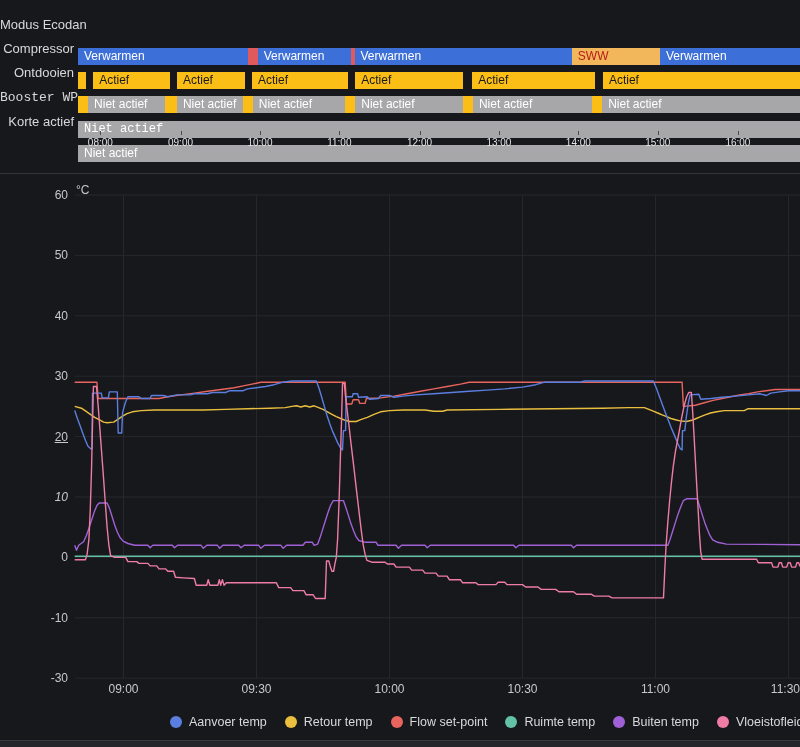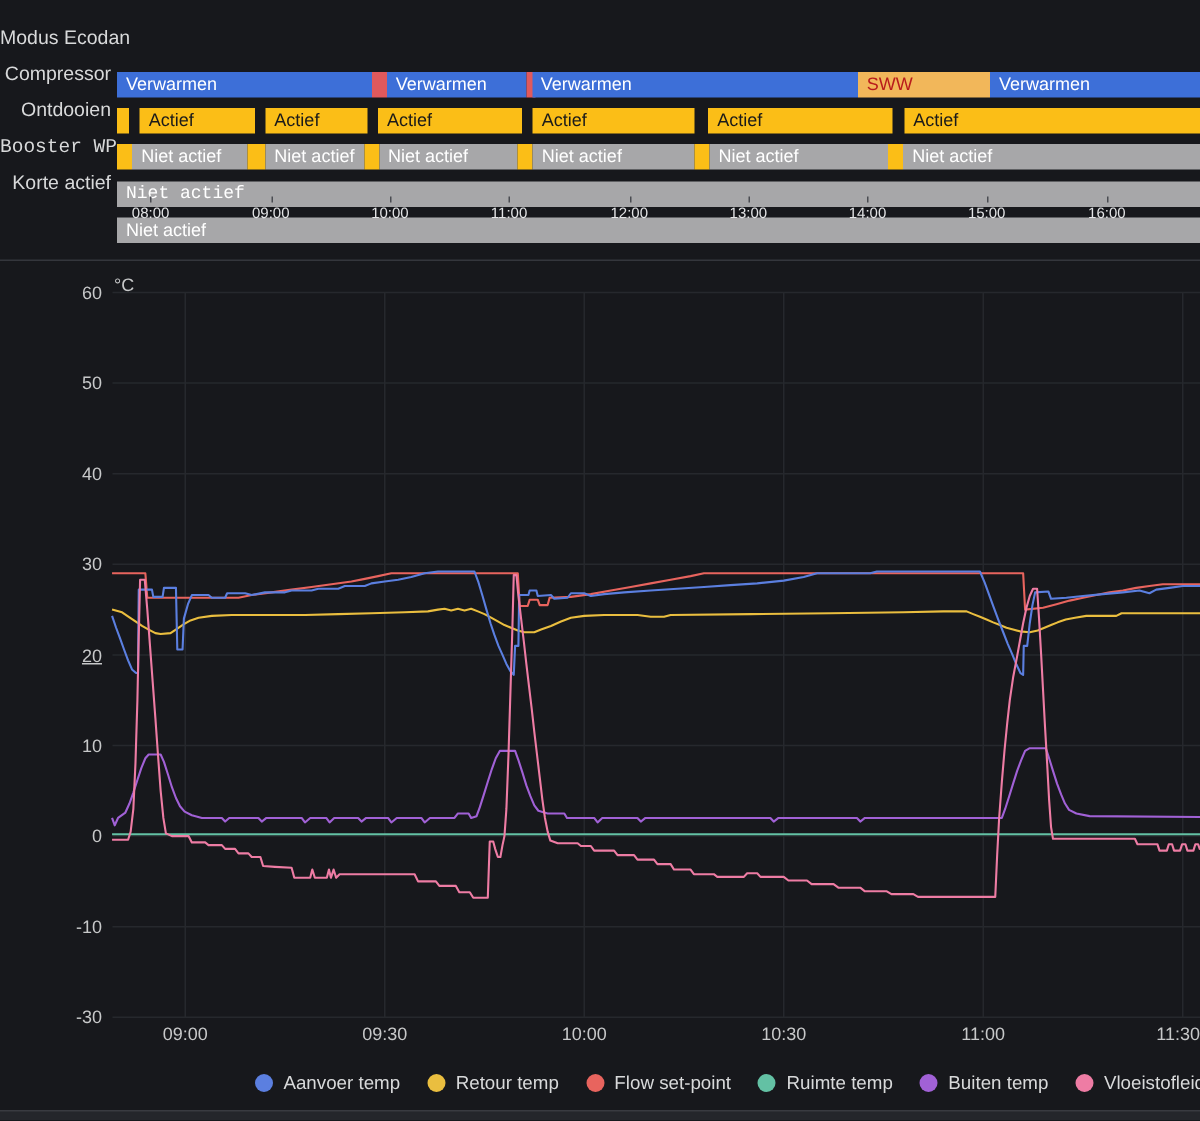--- a/index.html
+++ b/index.html
@@ -142,21 +142,21 @@
         <path d="M74.7 236.6L77.4 244.5L80.1 251.7L82.7 259.0L85.4 266.2L88.0 272.3L90.7 274.7L92.0 274.7L92.5 219.1L101.3 219.1L102.2 223.9L108.4 223.9L109.3 217.9L117.3 217.9L118.2 259.0L121.7 259.0L122.6 238.4L125.3 228.8L127.9 222.7L139.0 222.7L141.2 224.5L150.1 224.5L151.4 221.5L163.4 221.5L167.8 222.7L176.7 220.9L190.0 220.9L194.4 219.7L207.7 219.7L212.2 218.5L225.5 218.5L229.9 216.7L243.2 216.7L247.6 214.9L256.5 213.7L265.4 212.5L274.2 210.7L283.1 208.2L292.0 207.0L316.3 207.0L319.0 214.3L321.7 223.3L324.3 232.4L327.0 241.5L329.6 249.3L332.3 256.6L335.0 262.6L337.6 268.6L340.3 273.5L342.5 275.9L343.4 256.6L345.6 256.6L346.1 222.7L352.3 222.7L353.1 219.7L357.6 219.7L358.5 223.3L367.3 222.7L369.5 225.2L378.4 224.5L380.6 221.5L389.5 221.5L393.9 223.3L402.8 222.1L416.1 220.9L433.8 219.7L451.6 218.5L469.3 217.3L487.0 216.1L504.8 214.9L522.5 213.1L535.8 210.7L544.7 208.2L580.1 208.2L584.6 207.0L653.3 207.0L656.4 214.3L659.5 222.7L662.6 231.2L665.7 239.6L668.8 247.5L671.9 255.4L675.0 262.6L677.7 269.2L680.3 274.7L682.1 275.9L682.5 256.6L684.8 256.6L686.5 241.5L688.3 229.4L690.1 220.9L698.9 220.3L700.7 225.2L710.9 224.5L722.0 223.3L735.3 222.1L748.6 220.9L759.7 219.7L766.3 221.5L770.8 219.1L779.6 217.9L788.5 216.7L800.0 216.7" fill="none" stroke="#5b7fe0" stroke-width="1.4" stroke-linejoin="round"></path>
         <path d="M74.7 371.3L76.5 376.2L78.7 371.3L83.6 367.7L86.3 361.7L88.9 354.4L91.6 346.0L94.2 338.1L96.9 331.5L99.1 329.0L107.1 329.0L109.3 333.9L112.0 342.3L114.6 350.8L117.3 358.0L120.0 363.5L123.1 367.1L127.9 369.5L134.6 371.3L147.9 371.3L150.1 373.7L152.8 371.3L172.3 371.3L174.5 373.7L177.6 371.3L201.1 371.3L203.3 374.3L206.8 371.3L217.5 371.3L219.7 374.3L222.8 371.3L238.8 371.3L241.0 373.7L244.1 371.3L258.7 371.3L260.9 374.3L264.5 371.3L280.9 371.3L283.1 374.3L286.6 371.3L303.0 371.3L305.3 368.3L312.4 368.3L314.1 371.3L317.7 370.1L319.9 364.1L322.6 355.6L325.2 347.2L327.9 338.7L330.5 331.5L333.2 326.6L343.4 326.6L345.6 332.7L348.3 341.1L350.9 349.6L353.6 356.8L356.2 362.9L358.9 366.5L365.1 368.3L376.2 368.3L378.0 371.3L396.1 371.3L398.4 374.3L401.5 371.3L425.0 371.3L427.2 373.7L430.3 371.3L513.6 371.3L515.8 373.7L519.0 371.3L571.3 371.3L573.5 373.7L576.6 371.3L667.9 371.3L670.1 365.3L672.8 356.8L675.4 348.4L678.1 339.9L680.8 332.7L683.4 326.6L686.5 324.8L697.2 324.8L699.4 331.5L702.0 339.9L704.7 348.4L707.4 355.6L710.0 361.7L712.7 365.9L717.6 368.3L726.4 370.1L800.0 370.7" fill="none" stroke="#a161d6" stroke-width="1.4" stroke-linejoin="round"></path>
         <path d="M74.7 385.8L85.4 385.8L87.1 380.4L88.9 365.3L90.3 335.1L91.6 292.8L92.5 250.5L93.4 212.5L96.5 212.5L98.2 232.4L100.0 256.6L101.8 280.7L103.6 304.9L105.3 329.0L107.1 353.2L108.9 371.3L110.6 381.6L114.6 383.4L125.7 383.4L127.9 387.6L136.8 387.6L139.0 389.4L147.9 389.4L150.1 391.9L156.7 391.9L159.0 394.9L165.6 394.9L167.8 397.3L173.6 397.3L175.4 403.3L183.3 403.9L194.4 404.5L196.2 411.2L206.8 411.2L208.2 405.7L209.9 411.2L217.9 411.2L219.3 405.7L220.6 411.2L222.4 405.7L224.1 411.2L226.4 408.8L276.4 408.8L278.7 413.6L290.6 413.6L292.9 416.6L303.9 416.6L306.2 420.8L313.2 420.8L315.5 424.5L325.2 424.5L326.5 387.0L328.8 387.0L330.1 391.9L331.9 397.3L333.6 397.3L335.0 389.4L336.3 383.4L337.6 365.3L339.0 329.0L340.3 286.8L341.6 244.5L342.5 209.4L344.3 209.4L345.6 223.3L347.4 238.4L349.2 253.5L350.9 268.6L352.7 283.7L354.5 298.8L356.2 313.9L358.0 329.0L359.8 344.1L361.6 359.2L363.3 371.3L365.1 380.4L366.9 386.4L371.8 388.2L385.1 388.2L387.3 390.0L393.9 390.0L396.1 393.1L409.4 393.1L411.7 396.1L422.7 396.1L425.0 399.1L436.0 399.1L438.3 402.1L447.1 402.1L449.3 405.7L460.4 405.7L462.6 408.8L475.9 408.8L478.2 410.6L495.9 410.6L498.1 408.2L504.8 408.2L507.0 410.6L522.5 410.6L525.6 413.0L538.0 413.0L541.1 415.4L555.7 415.4L558.9 417.8L573.5 417.8L576.6 420.2L591.2 420.2L594.3 422.1L608.9 422.1L612.0 423.9L663.5 423.9L664.8 395.5L666.1 371.3L667.9 347.2L669.7 326.0L671.5 307.9L673.2 292.8L675.4 277.7L677.7 265.6L679.9 253.5L682.1 241.5L684.3 231.2L686.5 223.3L688.7 218.5L691.4 218.5L692.7 238.4L694.1 262.6L695.4 286.8L696.7 310.9L698.1 335.1L699.4 359.2L700.7 377.4L702.0 385.2L756.6 385.2L758.3 388.8L771.6 388.8L773.0 393.1L777.9 393.1L779.2 388.8L781.4 388.8L782.7 393.1L786.7 393.1L788.1 388.8L790.3 388.8L791.6 393.1L795.6 393.1L796.9 388.8L798.7 388.8L800.0 392.5" fill="none" stroke="#ee7ca4" stroke-width="1.4" stroke-linejoin="round"></path>
       </svg>
     <div id="ts-ylabels">
         <div class="ts-ylabel" style="top: 14px;">60</div>
         <div class="ts-ylabel" style="top: 74.4px;">50</div>
         <div class="ts-ylabel" style="top: 134.8px;">40</div>
         <div class="ts-ylabel" style="top: 195.2px;">30</div>
         <div class="ts-ylabel" style="top: 255.6px; text-decoration: underline;">20</div>
-        <div class="ts-ylabel" style="top: 316px;">10</div>
+        <div class="ts-ylabel" style="top: 316px; font-style: italic;">10</div>
         <div class="ts-ylabel" style="top: 376.4px;">0</div>
         <div class="ts-ylabel" style="top: 436.8px;">-10</div>
         <div class="ts-ylabel" style="top: 497.2px;">-30</div>
       </div>
     <div id="ts-xlabels">
         <div class="ts-xlabel" style="left: 123.5px;">09:00</div>
         <div class="ts-xlabel" style="left: 256.499px;">09:30</div>
         <div class="ts-xlabel" style="left: 389.498px;">10:00</div>
         <div class="ts-xlabel" style="left: 522.497px;">10:30</div>
         <div class="ts-xlabel" style="left: 655.496px;">11:00</div>

